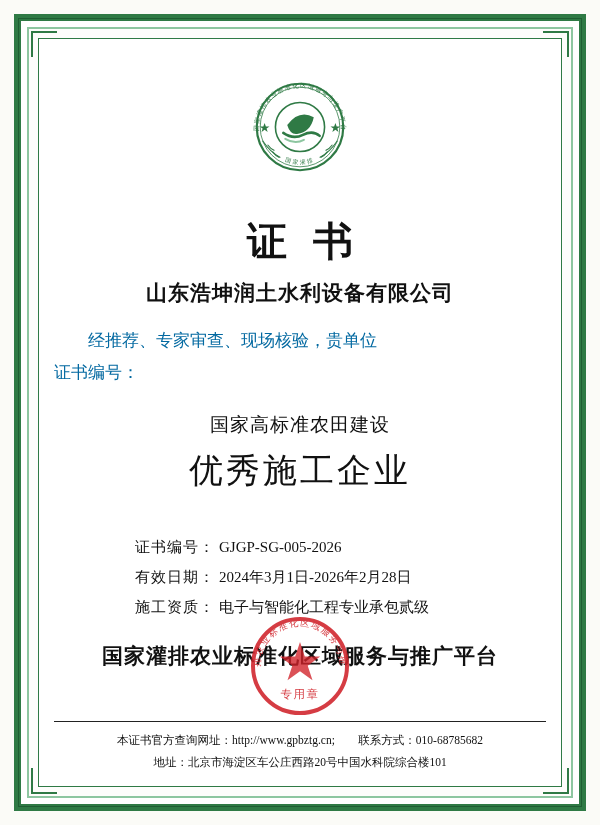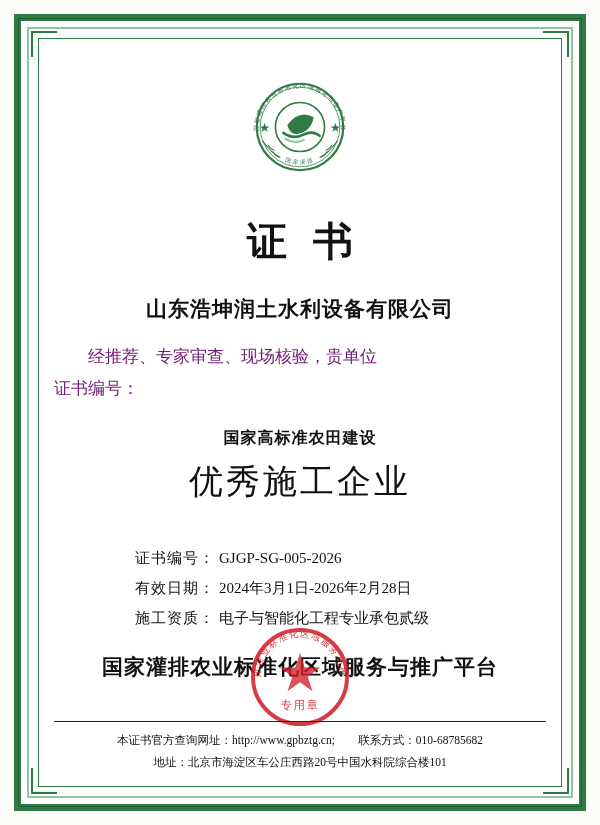--- a/index.html
+++ b/index.html
@@ -69,42 +69,42 @@
     margin-top: 28px;
     font-size: 40px;
     font-weight: bold;
     letter-spacing: 26px;
     text-indent: 26px;
     color: #111111;
     font-family: "DejaVu Serif", "Liberation Serif", serif;
   }
 
   .company {
-    margin-top: 26px;
+    margin-top: 10px;
     font-size: 21px;
     font-weight: bold;
     color: #111111;
     letter-spacing: 1px;
   }
 
   .para {
     margin-top: 18px;
     font-size: 17px;
-    color: #701a75;
+    color: #0369a1;
     line-height: 1.9;
     text-align: left;
     padding: 0 6px;
   }
   .para .l1 { display: block; text-indent: 34px; }
   .para .l2 { display: block; }
 
   .award-small {
     margin-top: 22px;
-    font-size: 16px;
-    font-weight: bold;
+    font-size: 19px;
+    font-weight: normal;
     color: #111111;
     letter-spacing: 1px;
   }
   .award-big {
     margin-top: 10px;
     font-size: 34px;
     font-weight: normal;
     color: #111111;
     letter-spacing: 3px;
   }

